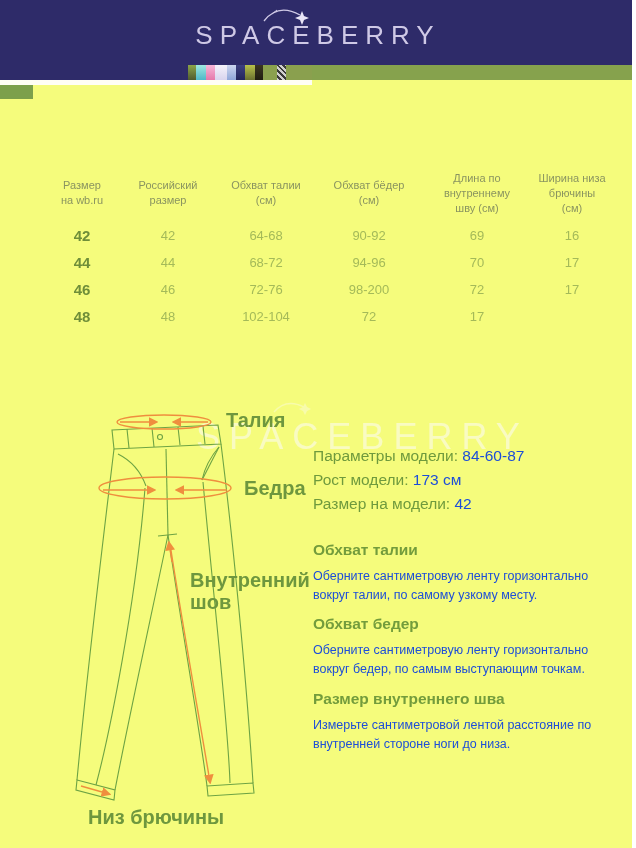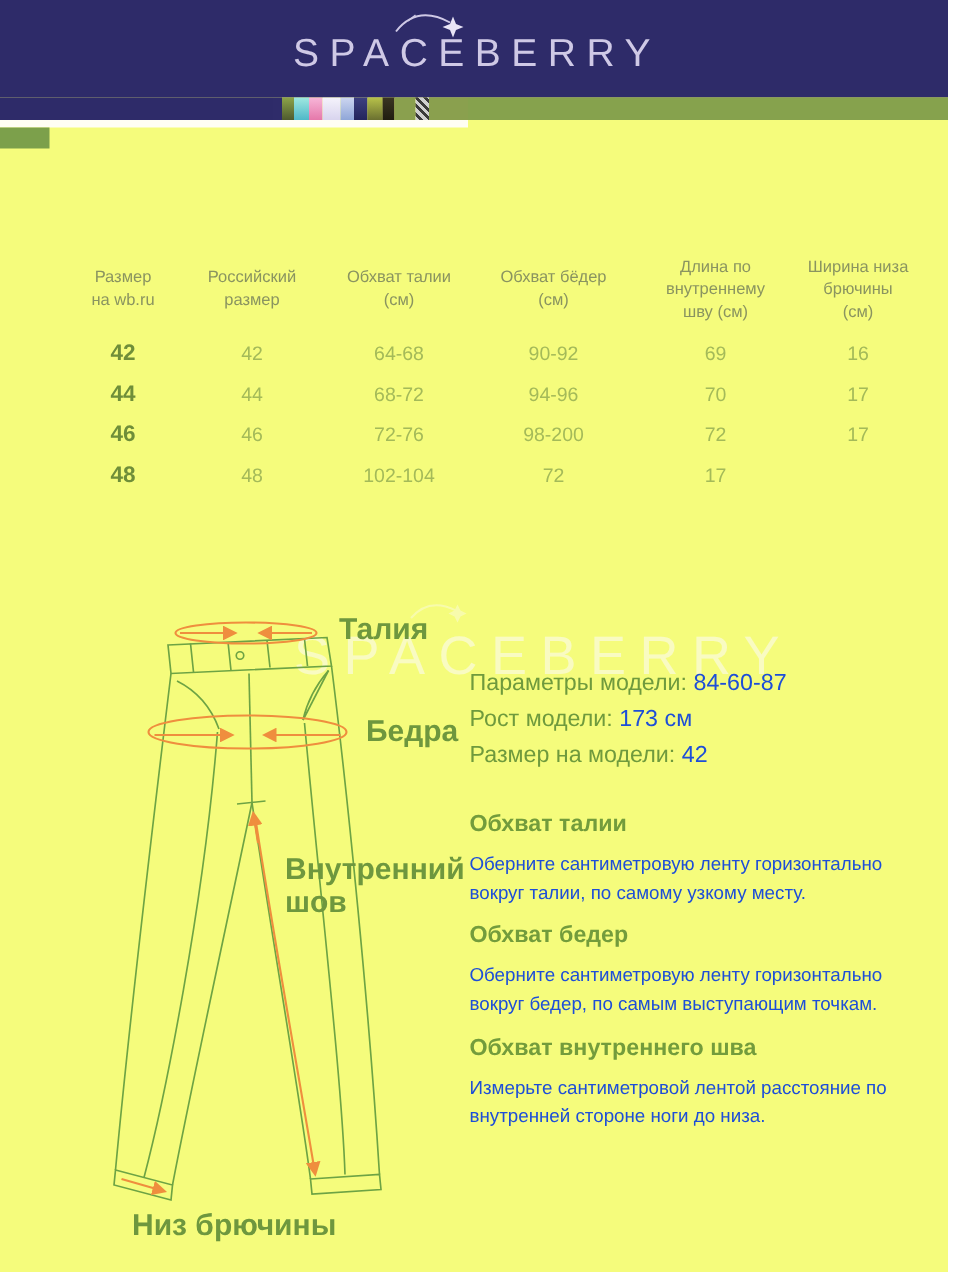--- a/index.html
+++ b/index.html
@@ -218,17 +218,17 @@
 
   <div class="guide-section gs1">
     <h3>Обхват талии</h3>
     <p>Оберните сантиметровую ленту горизонтально вокруг талии, по самому узкому месту.</p>
   </div>
   <div class="guide-section gs2">
     <h3>Обхват бедер</h3>
     <p>Оберните сантиметровую ленту горизонтально вокруг бедер, по самым выступающим точкам.</p>
   </div>
   <div class="guide-section gs3">
-    <h3>Обхват внутреннего шва</h3>
+    <h3>Размер внутреннего шва</h3>
     <p>Измерьте сантиметровой лентой расстояние по внутренней стороне ноги до низа.</p>
   </div>
 
 </div>
 
 </body></html>

